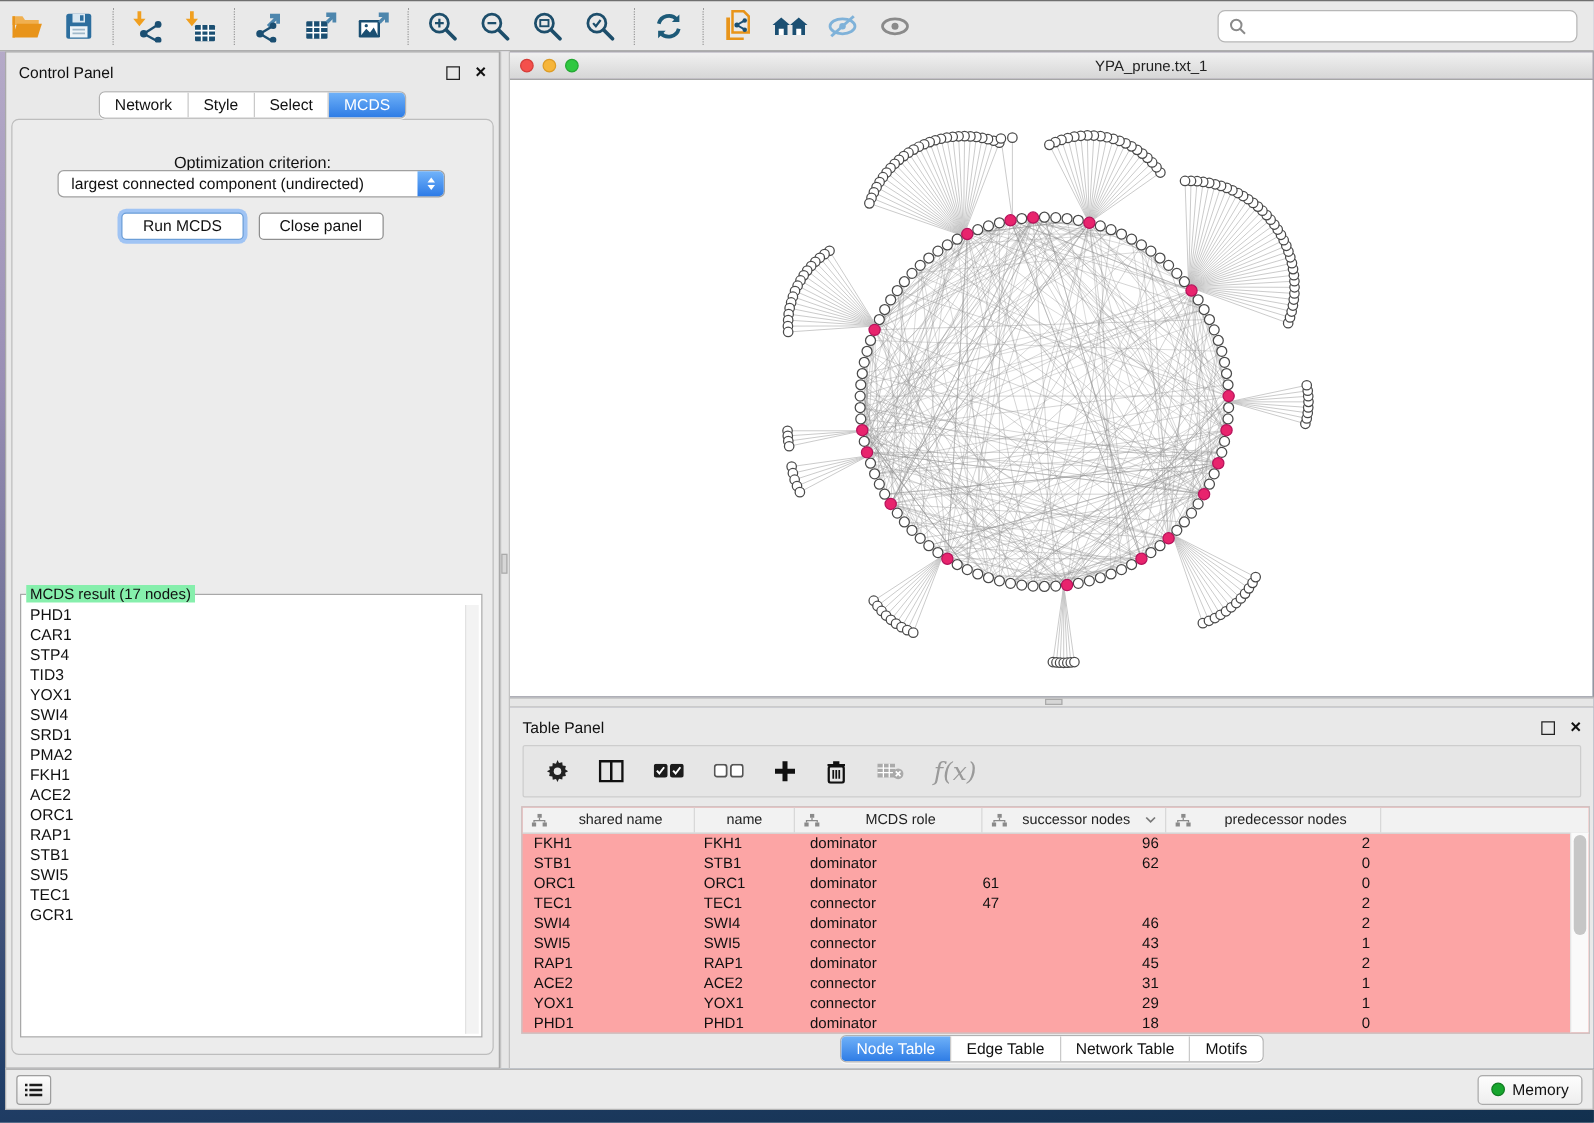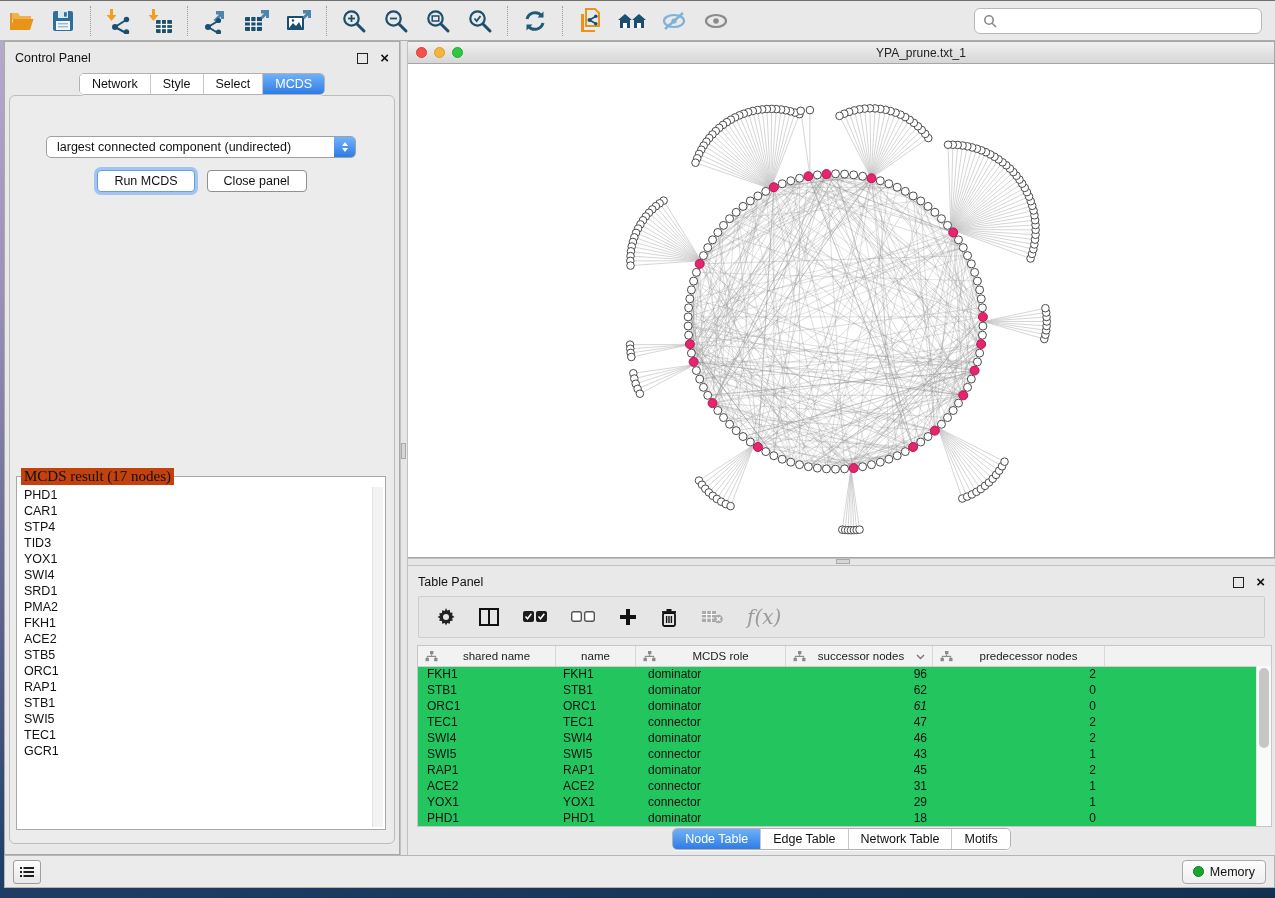--- a/index.html
+++ b/index.html
@@ -36,21 +36,21 @@
   .dd-step{position:absolute;right:0;top:0;bottom:0;width:21px;border-radius:0 4px 4px 0;
     background:linear-gradient(#71b3fa,#2d7be7);display:flex;flex-direction:column;align-items:center;justify-content:center;gap:2px;}
   .tri-up{width:0;height:0;border-left:3.5px solid transparent;border-right:3.5px solid transparent;border-bottom:4.5px solid #fff;}
   .tri-dn{width:0;height:0;border-left:3.5px solid transparent;border-right:3.5px solid transparent;border-top:4.5px solid #fff;}
   .btnrow{position:absolute;top:74px;left:0;right:0;display:flex;justify-content:center;gap:12px;}
   .btn{height:22px;padding:0 16px;background:#fff;border:1px solid #8f8f8f;border-radius:4px;font-size:12.5px;
     display:inline-flex;align-items:center;color:#111;}
   .btn.focus{box-shadow:0 0 0 3px rgba(110,170,250,.6);border-color:#6b9ed8;}
   .mcds-group{position:absolute;left:6px;right:8px;top:372px;height:360px;border:1px solid #a8a8a8;
     background:#fff;margin:0;padding:0;}
-  .mcds-group legend{font-size:15px;color:#111;background:#c2410c;padding:0 3px;margin-left:4px;font-family:Liberation Serif, serif;}
+  .mcds-group legend{font-size:12px;color:#111;background:#86efac;padding:0 3px;margin-left:4px;}
   .mcds-list{position:absolute;inset:2px 13px 2px 2px;overflow:hidden;font-size:12.5px;color:#111;}
   .mcds-item{line-height:16px;padding-left:5px;}
   .mcds-scroll{position:absolute;top:2px;bottom:2px;right:2px;width:10px;background:#f3f3f3;border-left:1px solid #e2e2e2;}
   
   .vdiv{width:6px;background:#e6e6e6;border-left:1px solid #c2c2c2;border-right:1px solid #c2c2c2;position:relative;flex:none;}
   .vdiv .grip{position:absolute;top:402px;left:0;width:5px;height:16px;background:#d6d6d6;border:1px solid #aaa;box-sizing:border-box;}
   .rstack{flex:1;display:flex;flex-direction:column;min-width:0;}
   .hdiv{height:6px;background:#e6e6e6;border-top:1px solid #c2c2c2;border-bottom:1px solid #c2c2c2;position:relative;}
   .hdiv .grip{position:absolute;left:428px;top:0;width:14px;height:5px;background:#d6d6d6;border:1px solid #aaa;box-sizing:border-box;}
   
@@ -60,21 +60,21 @@
   .lights{display:flex;gap:7px;margin-left:8px;}
   .light{width:11px;height:11px;border-radius:50%;box-sizing:border-box;}
   .titlebar .title{position:absolute;left:0;right:0;text-align:center;font-size:12px;color:#222;padding-left:160px;}
   .netcanvas{flex:1;background:#fff;}
   
   .tpanel{flex:1;background:#e9e9e9;position:relative;min-height:0;}
   .tp-toolbar{position:absolute;top:30px;left:10px;right:10px;height:42px;background:#e6e6e6;border:1px solid #cdcdcd;
     border-radius:2px;display:flex;align-items:center;padding-left:18px;gap:24px;box-sizing:border-box;}
   .tpi{display:inline-flex;align-items:center;justify-content:center;}
   .fx{font-family:"DejaVu Serif","Liberation Serif",serif;font-style:italic;font-size:20px;color:#9a9a9a;}
-  .tablewrap{position:absolute;left:9px;right:3px;top:79px;height:182px;background:#22c55e;border:1px solid #c6c6c6;box-sizing:border-box;overflow:hidden;}
+  .tablewrap{position:absolute;left:9px;right:3px;top:79px;height:182px;background:#fca5a5;border:1px solid #c6c6c6;box-sizing:border-box;overflow:hidden;}
   .thead{display:flex;height:20px;background:#f2f2f2;border-bottom:1px solid #cfcfcf;}
   .th{display:flex;align-items:center;border-right:1px solid #d8d8d8;font-size:11.5px;color:#222;box-sizing:border-box;position:relative;flex:none;}
   .th .lbl{flex:1;text-align:center;white-space:nowrap;overflow:hidden;}
   .th .hicon{margin-left:7px;flex:none;display:inline-flex;}
   .th .sortv{margin-right:7px;color:#777;flex:none;}
   .tbody{position:absolute;top:20px;left:0;right:14px;bottom:0;}
   .tr{display:flex;height:16px;font-size:12px;color:#111;}
   .td{white-space:nowrap;overflow:hidden;box-sizing:border-box;flex:none;line-height:16px;}
   .tscroll{position:absolute;top:20px;right:0;bottom:0;width:14px;background:#fafafa;border-left:1px solid #e4e4e4;}
   .tscroll .thumb{position:absolute;top:2px;left:2px;right:2px;height:80px;background:#c6c6c6;border-radius:6px;}
@@ -261,20 +261,21 @@
   <div class="main">
 
     <div class="cpanel">
       <div class="panel-head">
         <span>Control Panel</span>
         <span class="sp"></span>
         <span class="wc-float"></span>
         <span class="wc-close">×</span>
       </div>
       <div class="cp-content">
+        <div class="opt-label">Optimization criterion:</div>
         <div class="dropdown">
           <span>largest connected component (undirected)</span>
           <span class="dd-step">
               <span class="tri-up"></span>
               <span class="tri-dn"></span>
             </span>
         </div>
         <div class="btnrow">
           <button class="btn focus">Run MCDS</button>
           <button class="btn">Close panel</button>
@@ -285,21 +286,20 @@
               <div class="mcds-item">PHD1</div>
               <div class="mcds-item">CAR1</div>
               <div class="mcds-item">STP4</div>
               <div class="mcds-item">TID3</div>
               <div class="mcds-item">YOX1</div>
               <div class="mcds-item">SWI4</div>
               <div class="mcds-item">SRD1</div>
               <div class="mcds-item">PMA2</div>
               <div class="mcds-item">FKH1</div>
               <div class="mcds-item">ACE2</div>
-              <div class="mcds-item">STB5</div>
               <div class="mcds-item">ORC1</div>
               <div class="mcds-item">RAP1</div>
               <div class="mcds-item">STB1</div>
               <div class="mcds-item">SWI5</div>
               <div class="mcds-item">TEC1</div>
               <div class="mcds-item">GCR1</div>
             </div>
           <div class="mcds-scroll"></div>
         </fieldset>
       </div>
@@ -1219,28 +1219,28 @@
                 <div class="td" style="width: 138px; text-align: left; padding-left: 9px;">STB1</div>
                 <div class="td" style="width: 80px; text-align: left; padding-left: 7px;">STB1</div>
                 <div class="td" style="width: 150px; text-align: left; padding-left: 12px;">dominator</div>
                 <div class="td" style="width: 147px; text-align: right; padding-right: 6px;">62</div>
                 <div class="td" style="width: 172px; text-align: right; padding-right: 9px;">0</div>
               </div>
               <div class="tr">
                 <div class="td" style="width: 138px; text-align: left; padding-left: 9px;">ORC1</div>
                 <div class="td" style="width: 80px; text-align: left; padding-left: 7px;">ORC1</div>
                 <div class="td" style="width: 150px; text-align: left; padding-left: 12px;">dominator</div>
-                <div class="td" style="width: 147px; text-align: right; padding-right: 6px; font-style: italic;">61</div>
+                <div class="td" style="width: 147px; padding-right: 6px;">61</div>
                 <div class="td" style="width: 172px; text-align: right; padding-right: 9px;">0</div>
               </div>
               <div class="tr">
                 <div class="td" style="width: 138px; text-align: left; padding-left: 9px;">TEC1</div>
                 <div class="td" style="width: 80px; text-align: left; padding-left: 7px;">TEC1</div>
                 <div class="td" style="width: 150px; text-align: left; padding-left: 12px;">connector</div>
-                <div class="td" style="width: 147px; text-align: right; padding-right: 6px;">47</div>
+                <div class="td" style="width: 147px; padding-right: 6px;">47</div>
                 <div class="td" style="width: 172px; text-align: right; padding-right: 9px;">2</div>
               </div>
               <div class="tr">
                 <div class="td" style="width: 138px; text-align: left; padding-left: 9px;">SWI4</div>
                 <div class="td" style="width: 80px; text-align: left; padding-left: 7px;">SWI4</div>
                 <div class="td" style="width: 150px; text-align: left; padding-left: 12px;">dominator</div>
                 <div class="td" style="width: 147px; text-align: right; padding-right: 6px;">46</div>
                 <div class="td" style="width: 172px; text-align: right; padding-right: 9px;">2</div>
               </div>
               <div class="tr">

